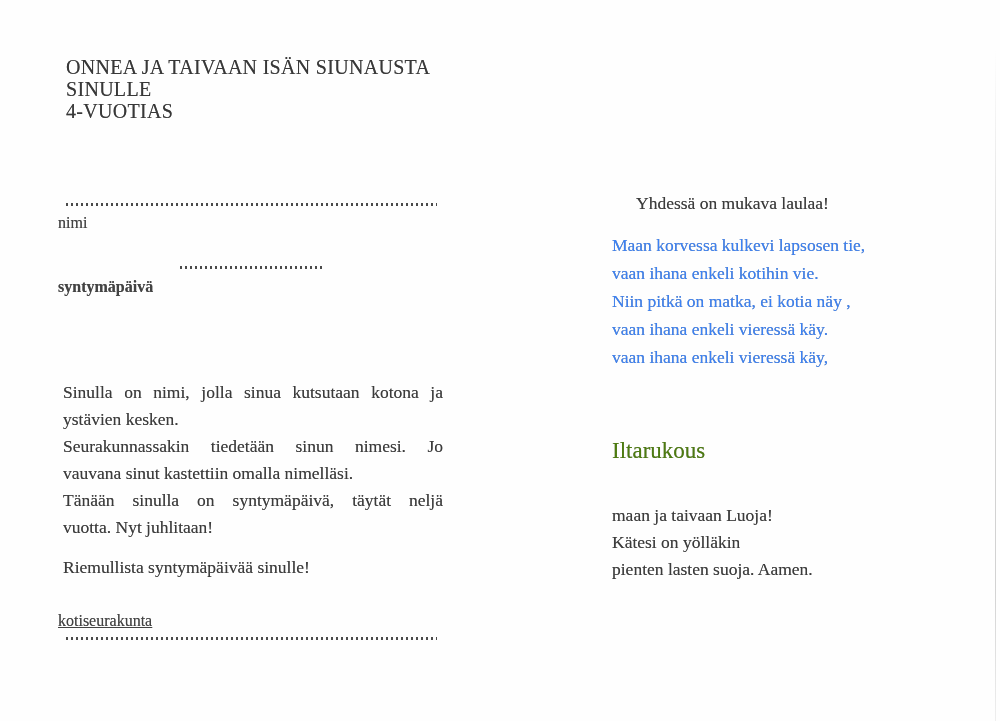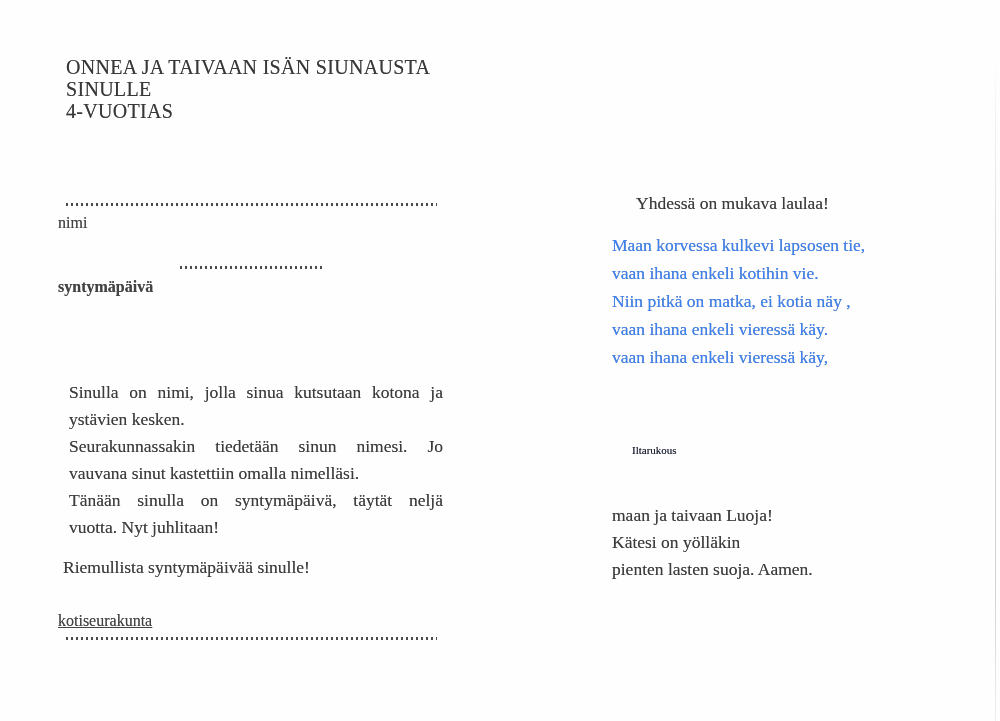--- a/index.html
+++ b/index.html
@@ -54,21 +54,21 @@
   .lbl-bday   { top: 278px; font-weight: bold; }
   .dot-parish { left: 66px;  top: 637px; width: 371px; }
   .lbl-parish { top: 612px; text-decoration: underline; }
 
   .body-text {
     left: 63px; top: 379px; width: 380px;
     font-size: 17.5px;
     line-height: 27px;
     color: #3c3c3c;
   }
-  .body-text .line { min-height: 27px; margin-left: 6px; }
+  .body-text .line { min-height: 27px; }
   .body-text .fill {
     text-align: justify;
     text-align-last: justify;
   }
   .greeting {
     left: 63px; top: 554px;
     font-size: 17.5px;
     line-height: 27px;
     color: #3c3c3c;
   }
@@ -81,24 +81,24 @@
     color: #3c3c3c;
     margin-left: 24px;
   }
   .song-verse {
     left: 612px; top: 231px;
     font-size: 17.5px;
     line-height: 28px;
     color: #3b82f6;
   }
   .prayer-heading {
-    left: 632px; top: 437px;
-    font-size: 11px;
+    left: 612px; top: 437px;
+    font-size: 23px;
     line-height: 27px;
-    color: #0f172a;
+    color: #4d7c0f;
   }
   .prayer-text {
     left: 612px; top: 502px;
     font-size: 17.5px;
     line-height: 27px;
     color: #3c3c3c;
   }
 
   
   .scan-edge-line {

